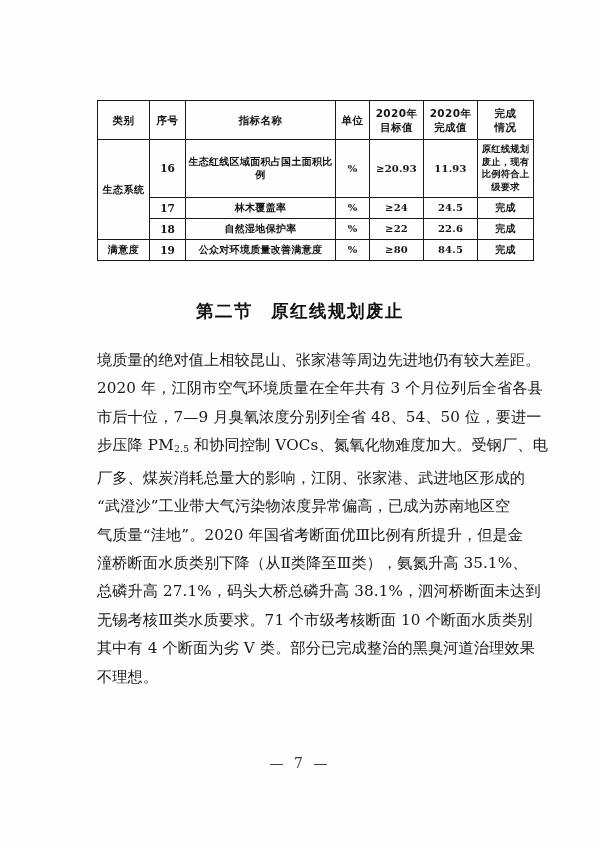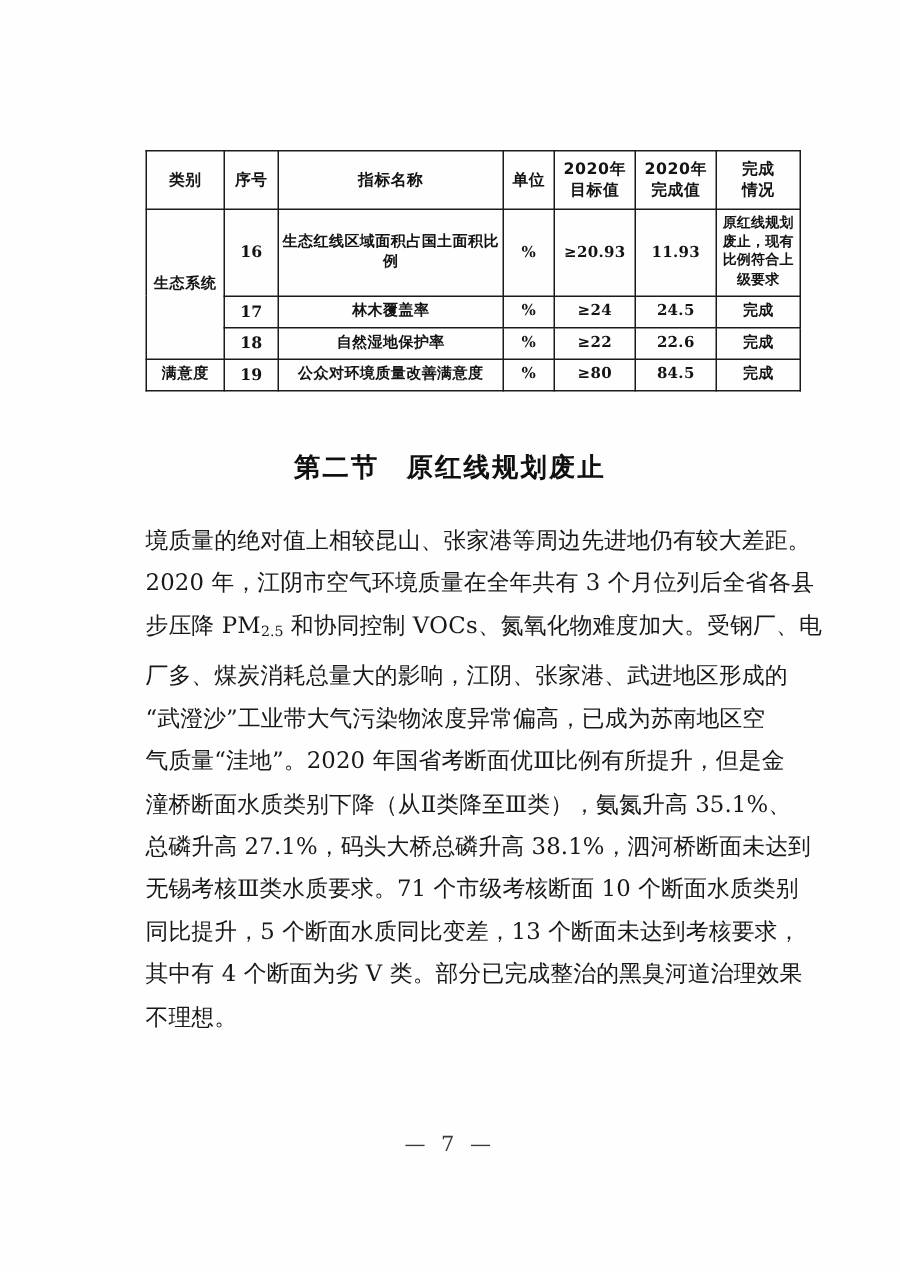--- a/index.html
+++ b/index.html
@@ -228,28 +228,28 @@
   </div>
 
   <div class="section-heading">
     <span>第二节</span><span class="sp"></span><span>原红线规划废止</span>
   </div>
 
   <div class="body-text">
     <p>
       <span class="line">境质量的绝对值上相较昆山、张家港等周边先进地仍有较大差距。</span>
       <span class="line">2020 年，江阴市空气环境质量在全年共有 3 个月位列后全省各县</span>
+      <span class="line">市后十位，7—9 月臭氧浓度分别列全省 48、54、50 位，要进一</span>
       <span class="line">步压降 <span class="lat">PM<sub>2.5</sub></span> 和协同控制 <span class="lat">VOCs</span>、氮氧化物难度加大。受钢厂、电</span>
       <span class="line">厂多、煤炭消耗总量大的影响，江阴、张家港、武进地区形成的</span>
       <span class="line">“武澄沙”工业带大气污染物浓度异常偏高，已成为苏南地区空</span>
       <span class="line">气质量“洼地”。2020 年国省考断面优Ⅲ比例有所提升，但是金</span>
       <span class="line">潼桥断面水质类别下降（从Ⅱ类降至Ⅲ类），氨氮升高 35.1%、</span>
       <span class="line">总磷升高 27.1%，码头大桥总磷升高 38.1%，泗河桥断面未达到</span>
       <span class="line">无锡考核Ⅲ类水质要求。71 个市级考核断面 10 个断面水质类别</span>
-      <span class="line">同比提升，5 个断面水质同比变差，13 个断面未达到考核要求，</span>
       <span class="line">其中有 4 个断面为劣 V 类。部分已完成整治的黑臭河道治理效果</span>
       <span class="line">不理想。</span>
     </p>
   </div>
 
   <div class="page-number">— 7 —</div>
 
 </div>
 
 </body></html>

